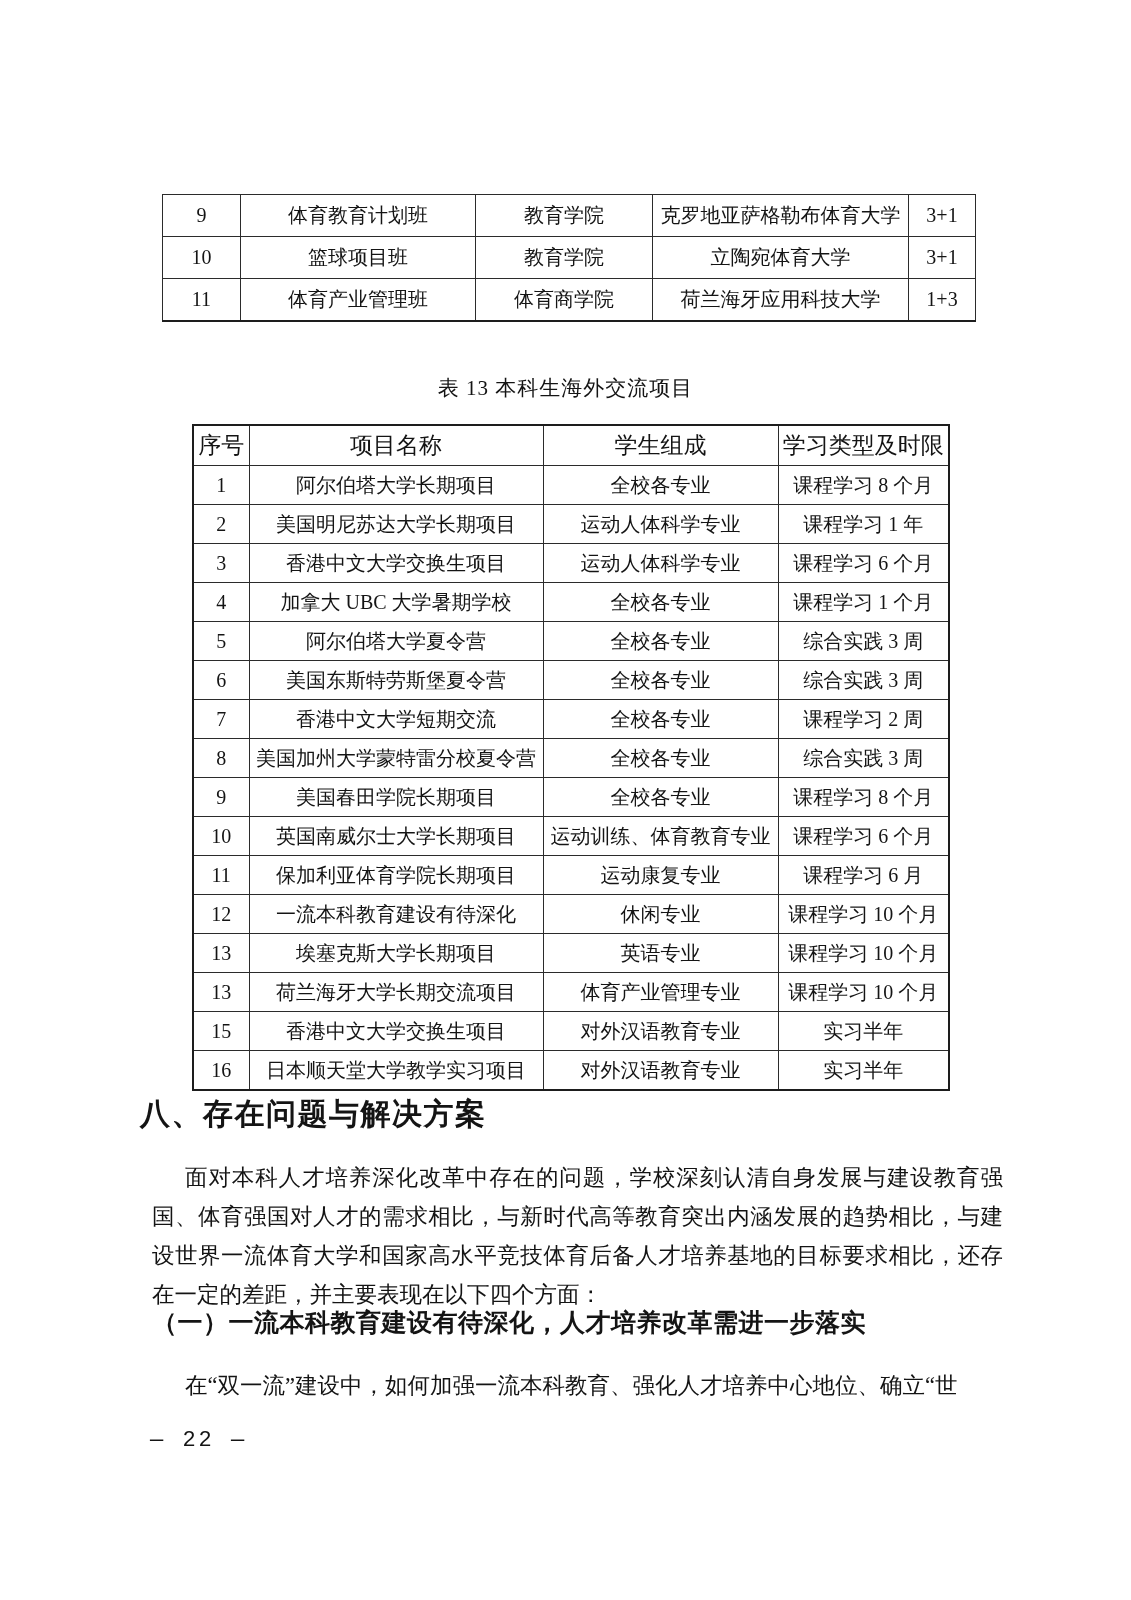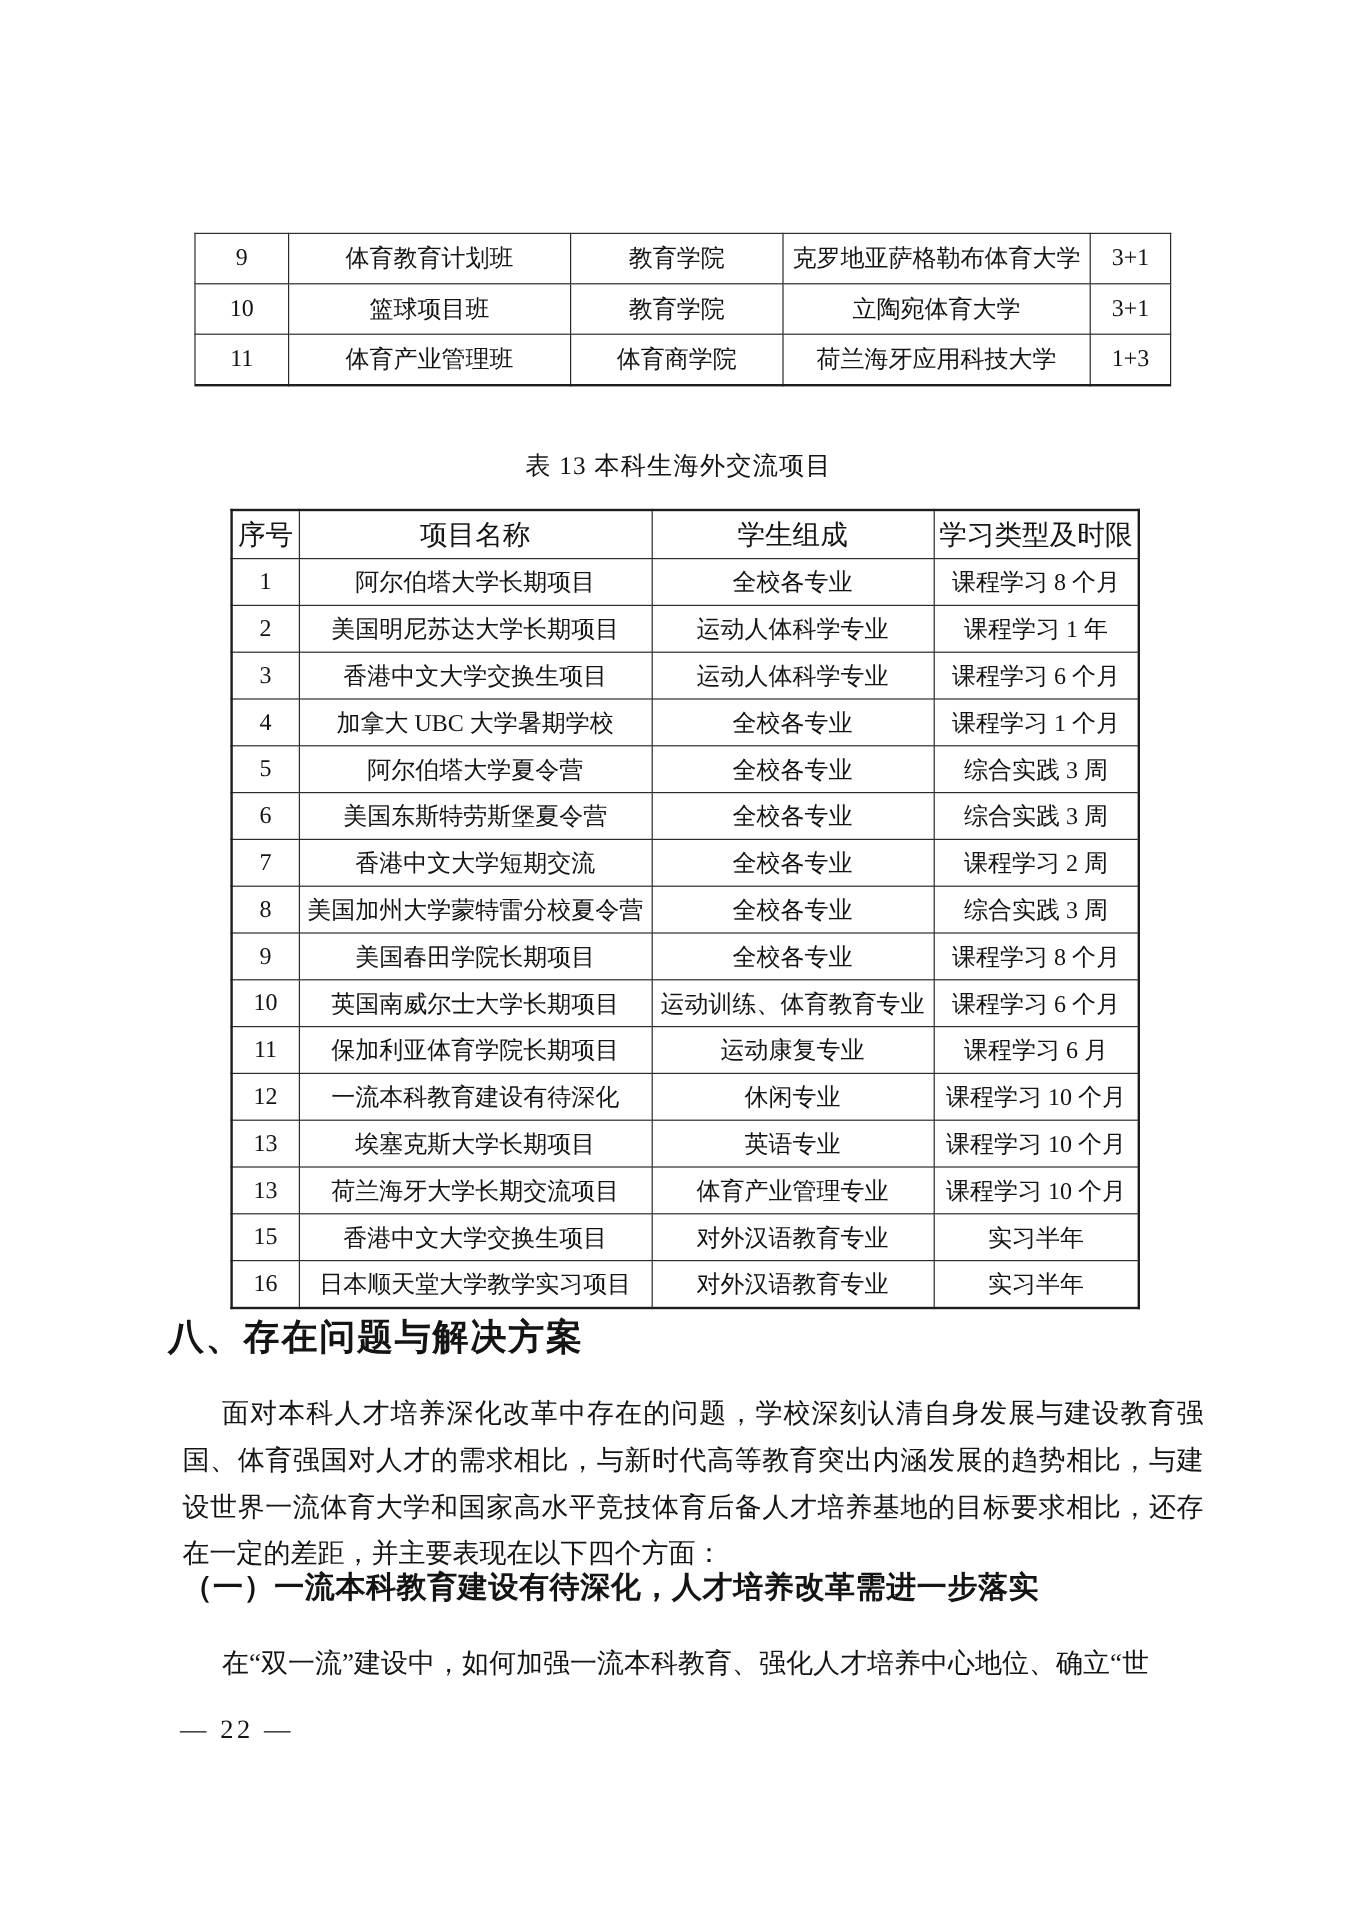--- a/index.html
+++ b/index.html
@@ -58,21 +58,21 @@
   .para1 { top:1146px; }
   .para2 { top:1354px; }
   .subheading {
     position:absolute; left:152px; top:1306px; margin:0;
     font-family:"Liberation Sans","DejaVu Sans",sans-serif;
     font-size:25px; font-weight:bold; letter-spacing:0.5px;
     white-space:nowrap;
   }
   .footer {
     position:absolute; left:150px; top:1428px;
-    font-size:22px; letter-spacing:3px;
+    font-size:22px; letter-spacing:3px;font-family:Liberation Mono, monospace;
   }
 </style>
 </head>
 <body>
 
 <div class="page">
 
   <table class="tbl tbl-cont">
     <colgroup>
       <col style="width:78px">

